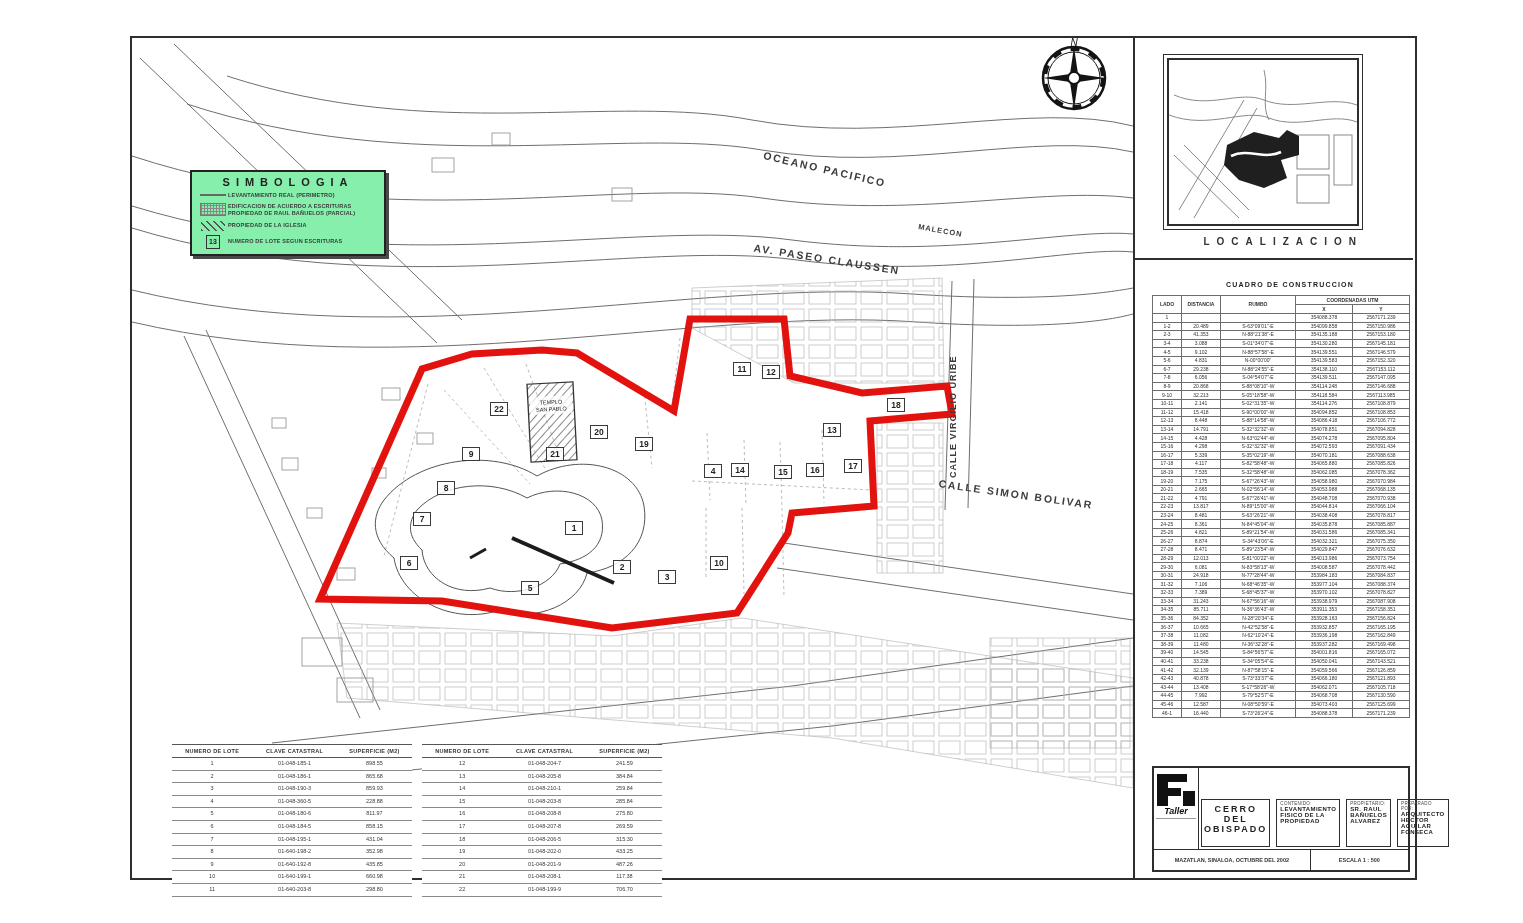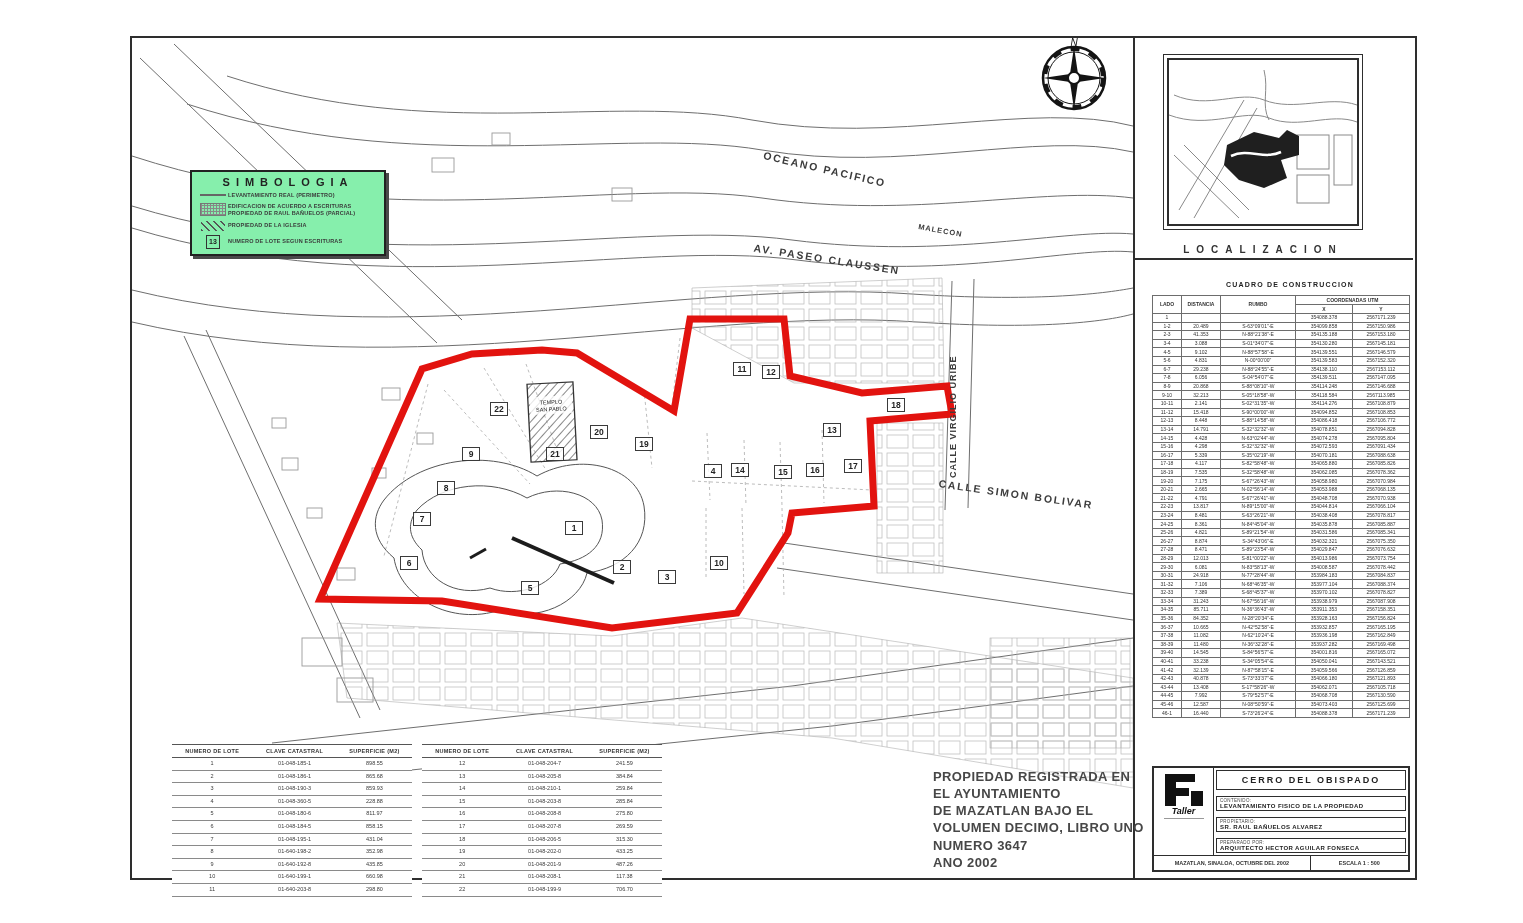--- a/index.html
+++ b/index.html
@@ -32,22 +32,22 @@
   .street{font-size:10.5px;font-weight:600;letter-spacing:1.8px;color:#3c3c3c;white-space:nowrap;z-index:3;}
   .street-sm{font-size:7.5px;letter-spacing:1px;}
 
   
   .lot{min-width:12px;height:12px;padding:0 2px;border:1.2px solid #3a3a3a;background:rgba(255,255,255,.82);
        font-size:8.5px;font-weight:700;color:#222;display:flex;align-items:center;justify-content:center;z-index:4;}
 
   
   .loc-frame{left:1163px;top:54px;width:200px;height:176px;border:1.5px solid #2e2e2e;background:#fff;padding:3px;box-sizing:border-box;z-index:5;}
   .loc-inner{width:100%;height:100%;border:2.5px solid #2e2e2e;box-sizing:border-box;overflow:hidden;}
-  .loc-label{left:1163px;top:236px;width:200px;text-align:center;font-size:10px;font-weight:600;
-             letter-spacing:7px;color:#333;margin-top:8px;}
+  .loc-label{left:1163px;top:236px;width:200px;text-align:right;font-size:10px;font-weight:600;
+             letter-spacing:7px;color:#333;}
 
   
   .cuadro-title{left:1190px;top:281px;width:200px;text-align:center;font-size:7px;font-weight:700;letter-spacing:1.2px;color:#222;}
   .cuadro{left:1152px;top:295px;width:258px;background:#fff;z-index:5;}
   .cuadro table{border-collapse:collapse;width:100%;table-layout:fixed;}
   .cuadro th,.cuadro td{border:1px solid #6d6d6d;font-size:5px;color:#333;text-align:center;
        padding:0 1px;height:7.6px;line-height:1;overflow:hidden;white-space:nowrap;font-weight:400;}
   .cuadro th{font-weight:700;height:8px;}
   .c-lado{width:26px;}.c-dist{width:36px;}.c-rumbo{width:72px;}.c-x{width:58px;}.c-y{width:58px;}
 
@@ -65,21 +65,21 @@
 
   
   .tblock{left:1152px;top:766px;width:258px;height:106px;border:2px solid #2e2e2e;background:#fff;
       box-sizing:border-box;display:flex;flex-direction:column;z-index:6;}
   .tblock-main{flex:1;display:flex;}
   .tblock-logo{width:60px;border-right:1.5px solid #2e2e2e;display:flex;flex-direction:column;
       align-items:center;padding-top:4px;box-sizing:border-box;}
   .logo-word{font-size:9px;font-weight:700;font-style:italic;color:#111;margin-top:-2px;}
   .logo-lines{width:40px;margin-top:2px;border-top:1px solid #999;height:6px;
       background:repeating-linear-gradient(0deg,transparent 0 1.5px,#aaa 1.5px 2.2px);}
-  .tblock-rows{flex:1;display:flex;flex-direction:column;padding:2px;gap:6px;box-sizing:border-box;}
+  .tblock-rows{flex:1;display:flex;padding:2px;gap:6px;box-sizing:border-box;margin-top:29px;}
   .tb-box{border:1px solid #2e2e2e;padding:1px 3px;}
   .tb-project{text-align:center;font-size:9px;font-weight:700;letter-spacing:2px;color:#222;padding:4px 2px;}
   .tb-label{font-size:4.5px;color:#444;letter-spacing:.3px;}
   .tb-val{font-size:6px;font-weight:700;color:#222;letter-spacing:.4px;}
   .tblock-bottom{border-top:1.5px solid #2e2e2e;display:flex;height:20px;}
   .tb-date{flex:1.6;border-right:1.5px solid #2e2e2e;display:flex;align-items:center;justify-content:center;
       font-size:5.5px;font-weight:600;color:#333;}
   .tb-escala{flex:1;display:flex;align-items:center;justify-content:center;font-size:5.5px;font-weight:600;color:#333;}
 
   .templo-label{font-size:5.5px;}
@@ -754,28 +754,20 @@
           </tr>
           <tr>
             <td>22</td>
             <td>01-048-199-9</td>
             <td>706.70</td>
           </tr>
         </tbody>
     </table>
   </div>
 
-  <div class="abs registry">
-    <div>PROPIEDAD REGISTRADA EN</div>
-    <div>EL AYUNTAMIENTO</div>
-    <div>DE MAZATLAN BAJO EL</div>
-    <div>VOLUMEN DECIMO, LIBRO UNO</div>
-    <div>NUMERO  3647</div>
-    <div>ANO 2002</div>
-  </div>
 
   <div class="abs tblock">
     <div class="tblock-main">
       <div class="tblock-logo">
         <svg width="44" height="36" viewBox="0 0 44 36">
           <path d="M3,2 h30 v8 h-19 v6 h13 v8 h-13 v10 h-11 z" fill="#111"></path>
           <rect x="29" y="19" width="12" height="15" fill="#111"></rect>
         </svg>
         <div class="logo-word">Taller</div>
         <div class="logo-lines"></div>

